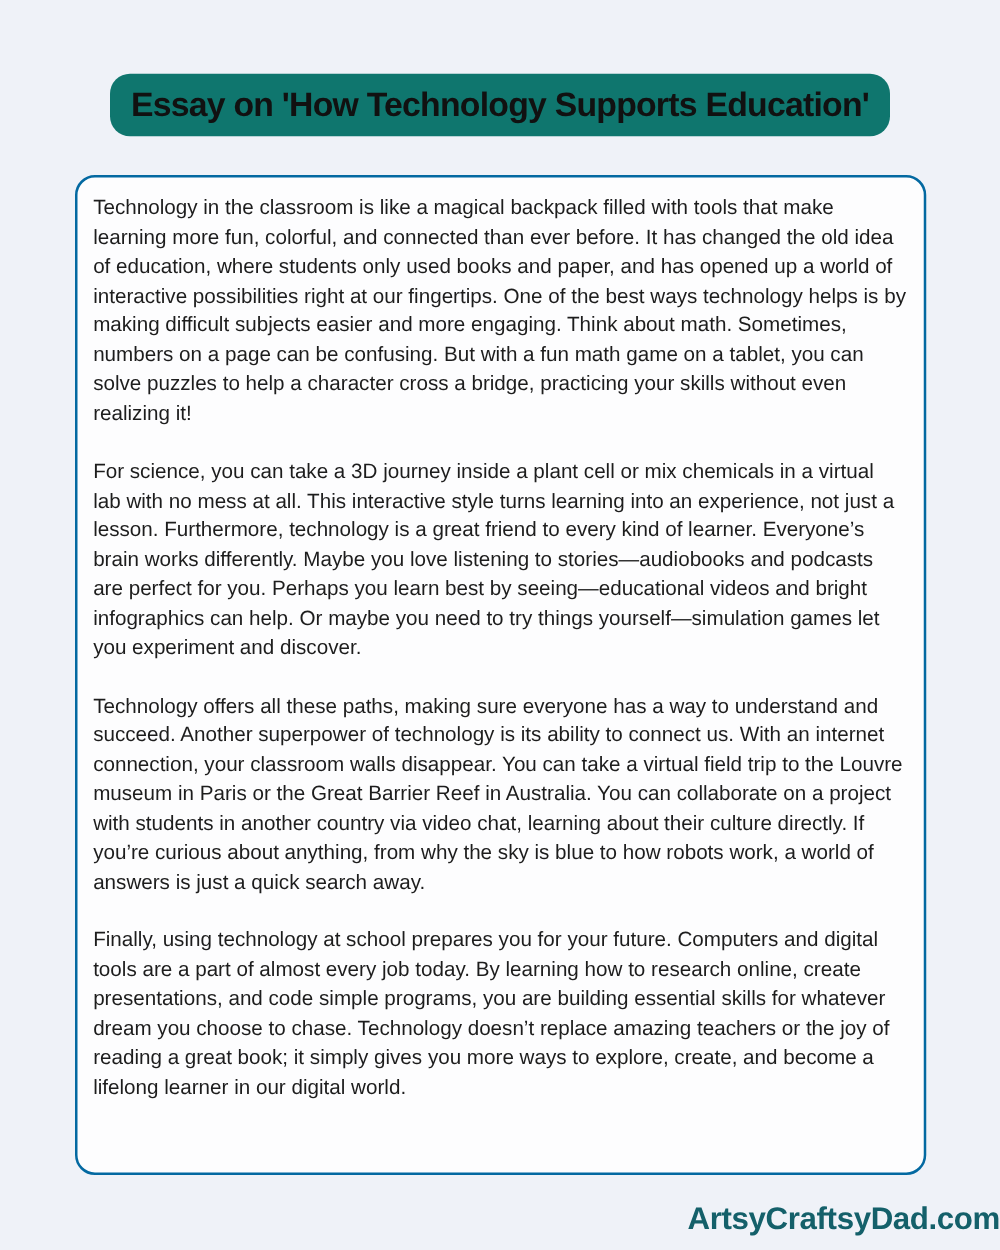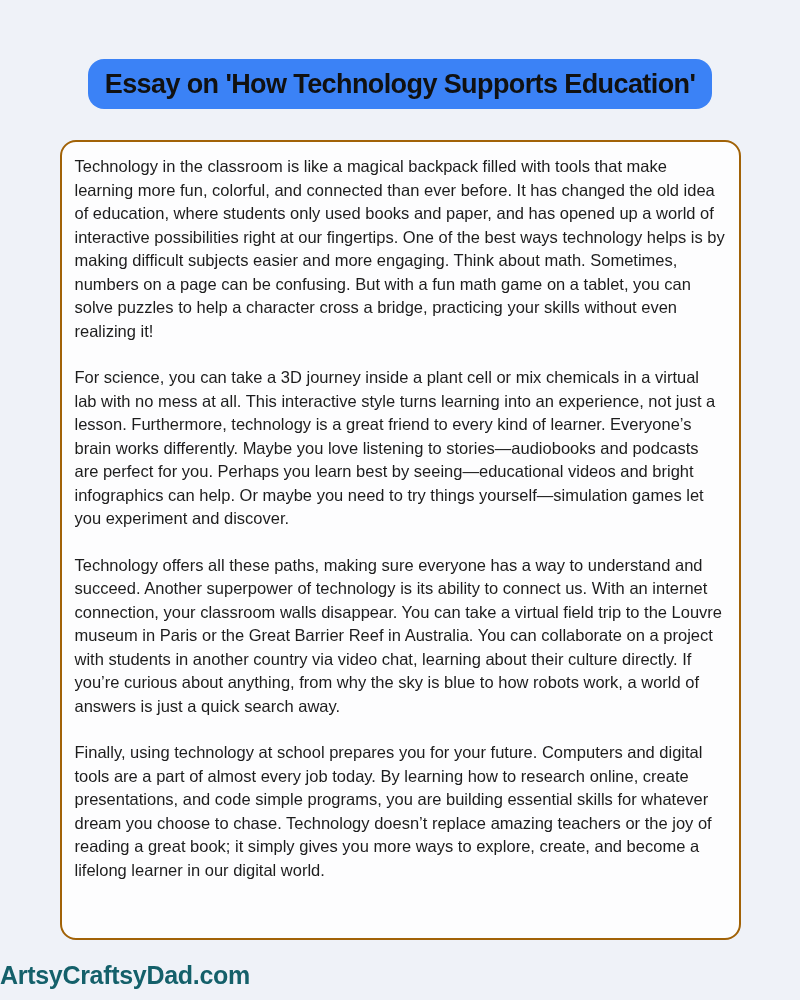--- a/index.html
+++ b/index.html
@@ -13,55 +13,55 @@
     background: #eff2f8;
     font-family: "Liberation Sans", sans-serif;
     overflow: hidden;
   }
   .title-row {
     text-align: center;
     padding-top: 59px;
   }
   .title-badge {
     display: inline-block;
-    background: #3b82f6;
+    background: #0f766e;
     color: #111111;
     font-weight: 700;
     font-size: 27px;
     letter-spacing: -0.6px;
     line-height: 1.2;
     padding: 9px 17px;
     border-radius: 16px;
     white-space: nowrap;
   }
   .essay-card {
     box-sizing: border-box;
     width: 681px;
     min-height: 800px;
     margin: 31px auto 0 auto;
     background: #fdfdfe;
-    border: 2px solid #a16207;
+    border: 2px solid #0369a1;
     border-radius: 16px;
     padding: 13px 13px 10px 13px;
     color: #1d1d1d;
     font-size: 16.5px;
     line-height: 23.5px;
   }
   .essay-card p {
     margin: 0 0 23px 0;
   }
   .essay-card p:last-child {
     margin-bottom: 4px;
   }
   .site-footer {
     position: absolute;
     left: 0;
     right: 0;
     bottom: 10px;
-    text-align: left;
+    text-align: right;
     margin-top: 12px;
   }
   .site-name {
     color: #14606a;
     font-weight: 700;
     font-size: 25px;
     letter-spacing: -0.3px;
     cursor: pointer;
   }
 </style>

